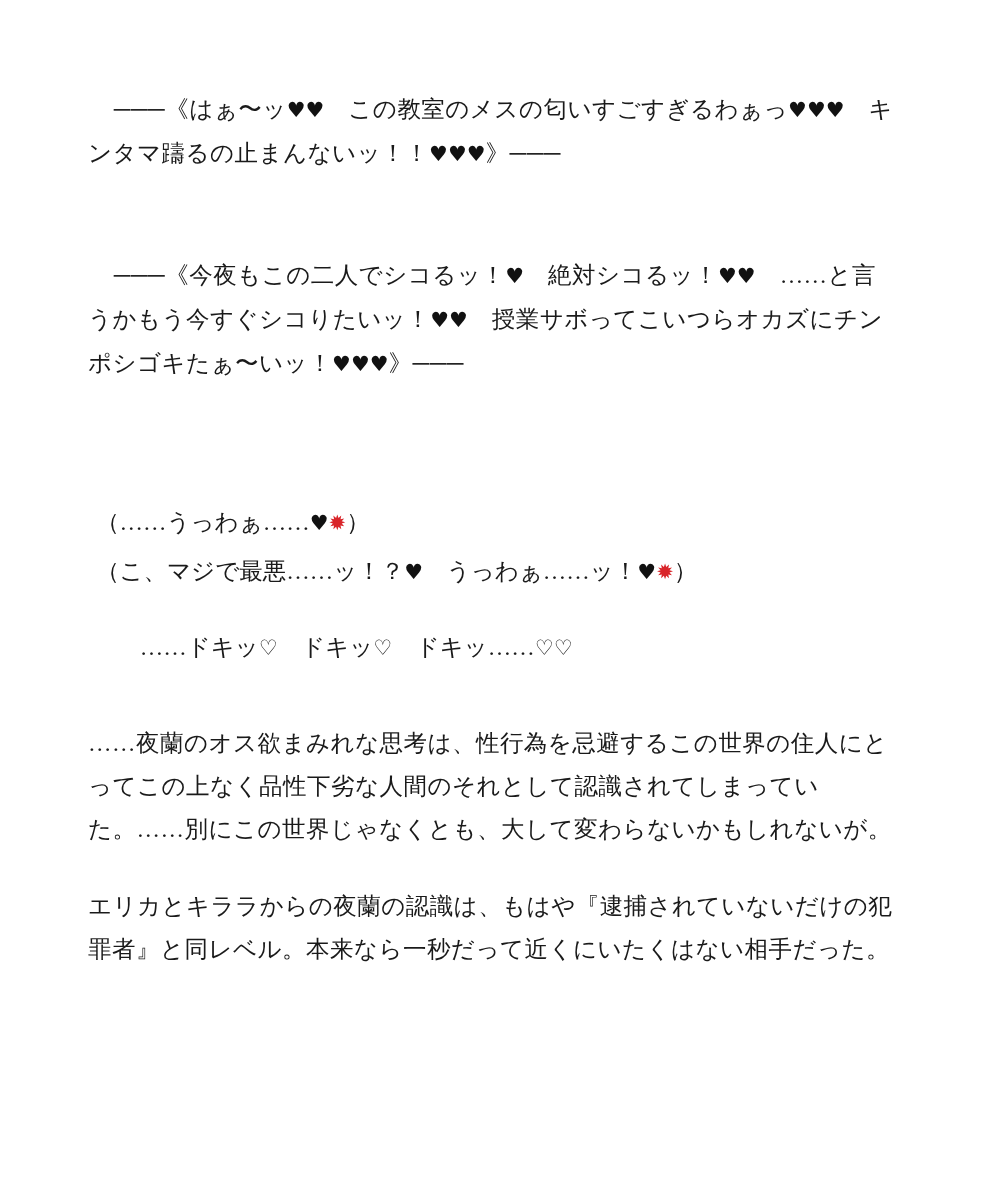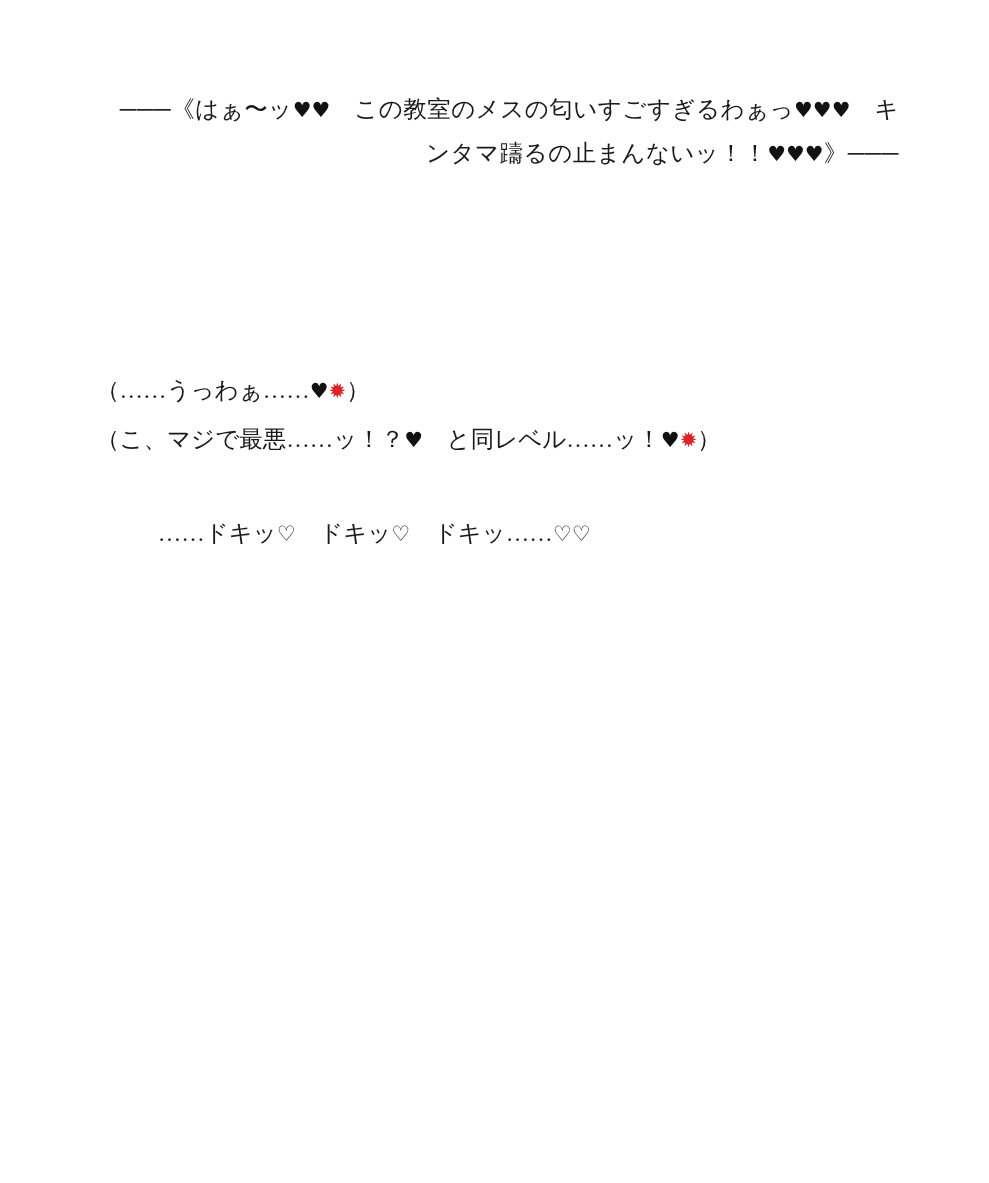--- a/index.html
+++ b/index.html
@@ -24,21 +24,20 @@
   .para {
     font-size: 23.5px;
     line-height: 43px;
     letter-spacing: 0.02em;
     text-align: left;
     margin: 0;
     white-space: normal;
   }
   .indent {
     text-indent: 1.1em;
-    text-align: right;
   }
   .gap-sm { height: 26px; }
   .gap-md { height: 34px; }
   .gap-lg { height: 108px; }
   .gap-xl { height: 44px; }
   .gap-xxl { height: 52px; }
   .tight {
     font-size: 23.5px;
     line-height: 40px;
     margin: 8px;
@@ -63,39 +62,42 @@
     display: inline-block;
     width: 0.95em;
     height: 0.95em;
     background: #c9ccd1;
     vertical-align: -0.08em;
     margin: 0 0.02em;
   }
   .doki-line {
     font-size: 23.5px;
     line-height: 43px;
-    margin: 18px;
+    margin: 0;
     text-indent: 2.2em;
   }
 </style>
 </head>
 <body>
 
 <div class="page">
 
   <p class="para indent"><span>───《はぁ〜ッ</span><span class="heart">♥♥</span><span>　この教室のメスの匂いすごすぎるわぁっ</span><span class="heart">♥♥♥</span><span>　キンタマ躊るの止まんないッ！！</span><span class="heart">♥♥♥</span><span>》───</span></p>
   <div class="gap-md"></div>
 
   <div class="gap-xl"></div>
 
+  <p class="para indent"><span>───《今夜もこの二人でシコるッ！</span><span class="heart">♥</span><span>　絶対シコるッ！</span><span class="heart">♥♥</span><span>　……と言うかもう今すぐシコりたいッ！</span><span class="heart">♥♥</span><span>　授業サボってこいつらオカズにチンポシゴキたぁ〜いッ！</span><span class="heart">♥♥♥</span><span>》───</span></p>
   <div class="gap-lg"></div>
 
   <p class="tight"><span>（……うっわぁ……</span><span class="heart">♥</span><span class="sparkle">✹</span><span>）</span></p>
-  <p class="tight"><span>（こ、マジで最悪……ッ！？</span><span class="heart">♥</span><span>　と同レベル……ッ！</span><span class="heart">♥</span><span class="sparkle">✹</span><span>）</span></p>
+  <p class="tight"><span>（こ、マジで最悪……ッ！？</span><span class="heart">♥</span><span>　うっわぁ……ッ！</span><span class="heart">♥</span><span class="sparkle">✹</span><span>）</span></p>
   <div class="gap-sm"></div>
 
   <p class="doki-line"><span>……ドキッ</span><span class="heart-open">♡</span><span>　ドキッ</span><span class="heart-open">♡</span><span>　ドキッ……</span><span class="heart-open">♡♡</span></p>
   <div class="gap-xxl"></div>
 
+  <p class="para"><span>……夜蘭のオス欲まみれな思考は、性行為を忌避するこの世界の住人にとってこの上なく品性下劣な人間のそれとして認識されてしまっていた。……別にこの世界じゃなくとも、大して変わらないかもしれないが。</span></p>
   <div class="gap-md"></div>
 
+  <p class="para"><span>エリカとキララからの夜蘭の認識は、もはや『逮捕されていないだけの犯罪者』と同レベル。本来なら一秒だって近くにいたくはない相手だった。</span></p>
 
 </div>
 
 </body></html>

